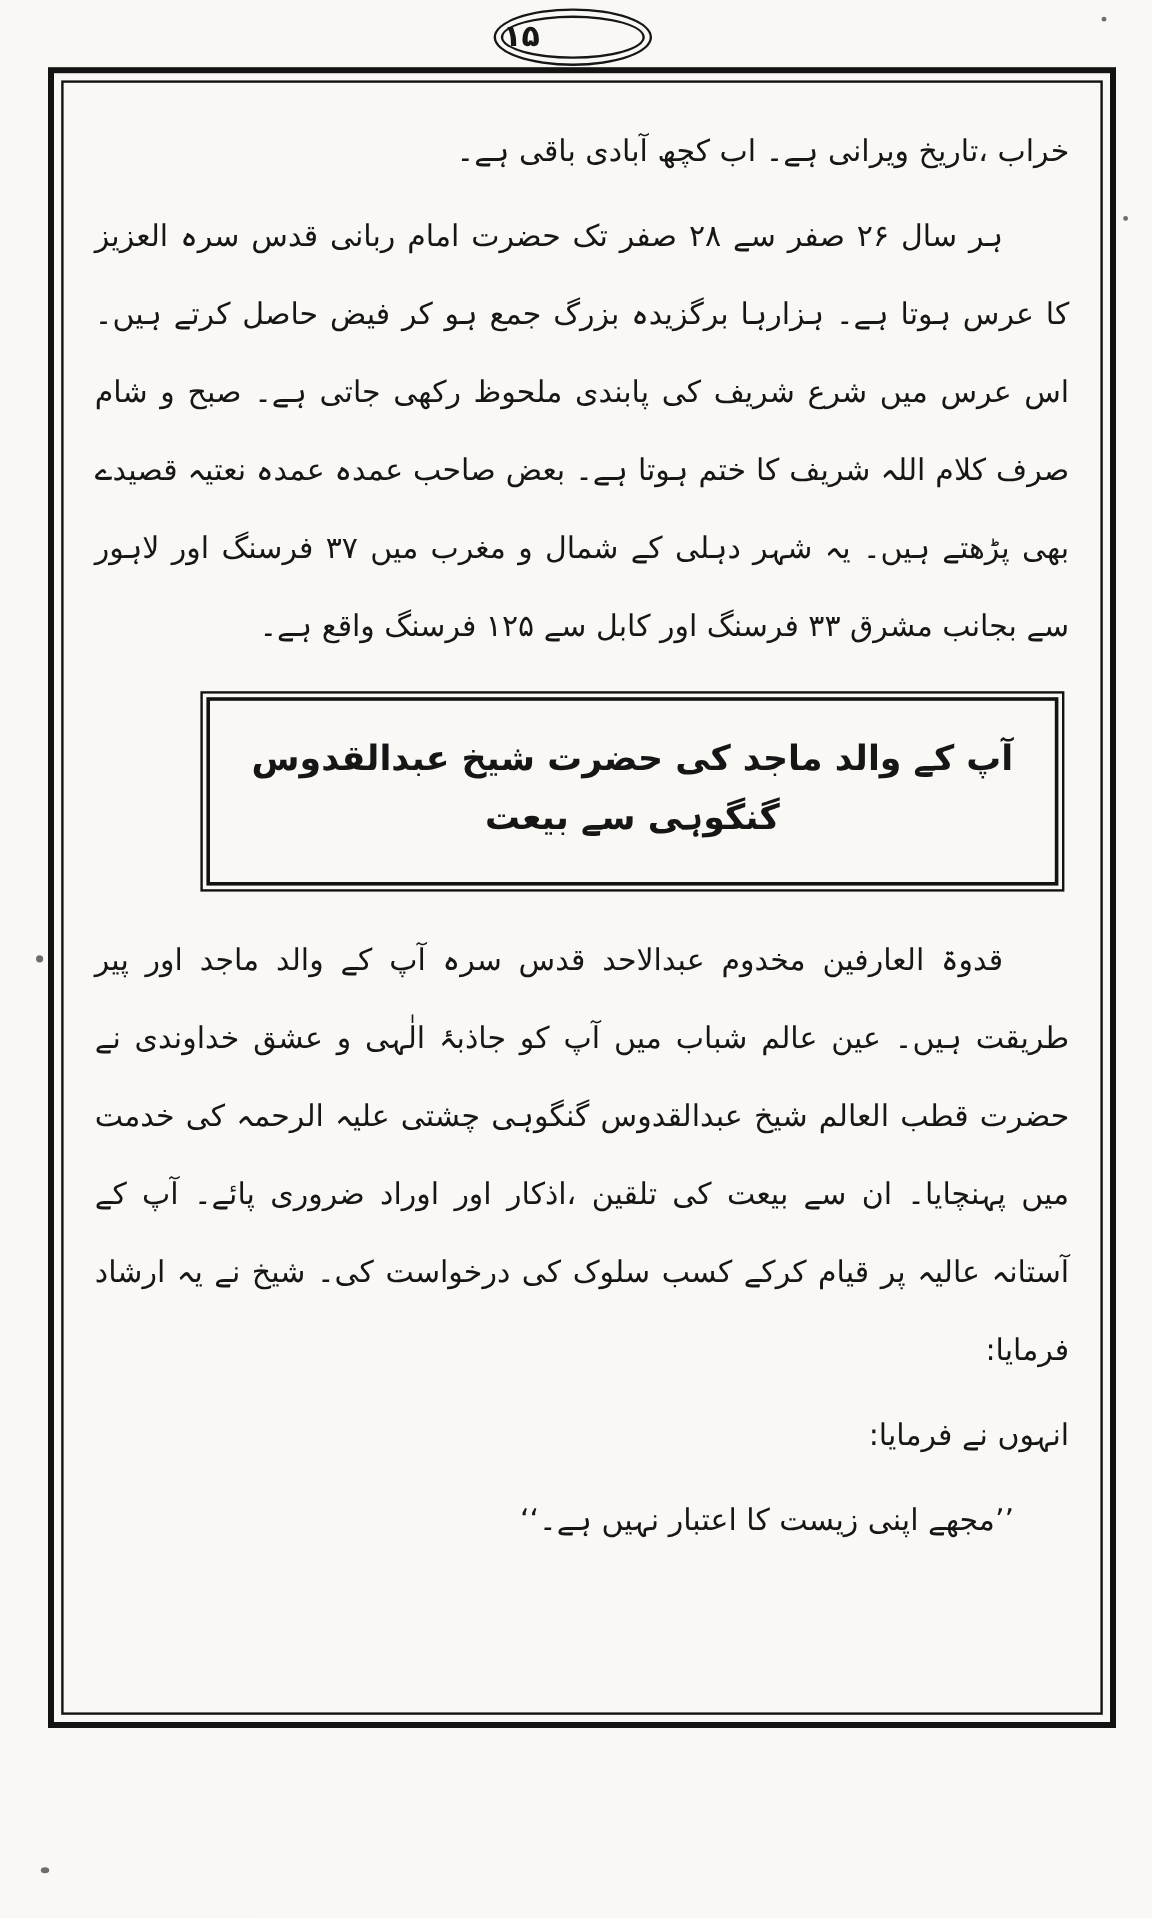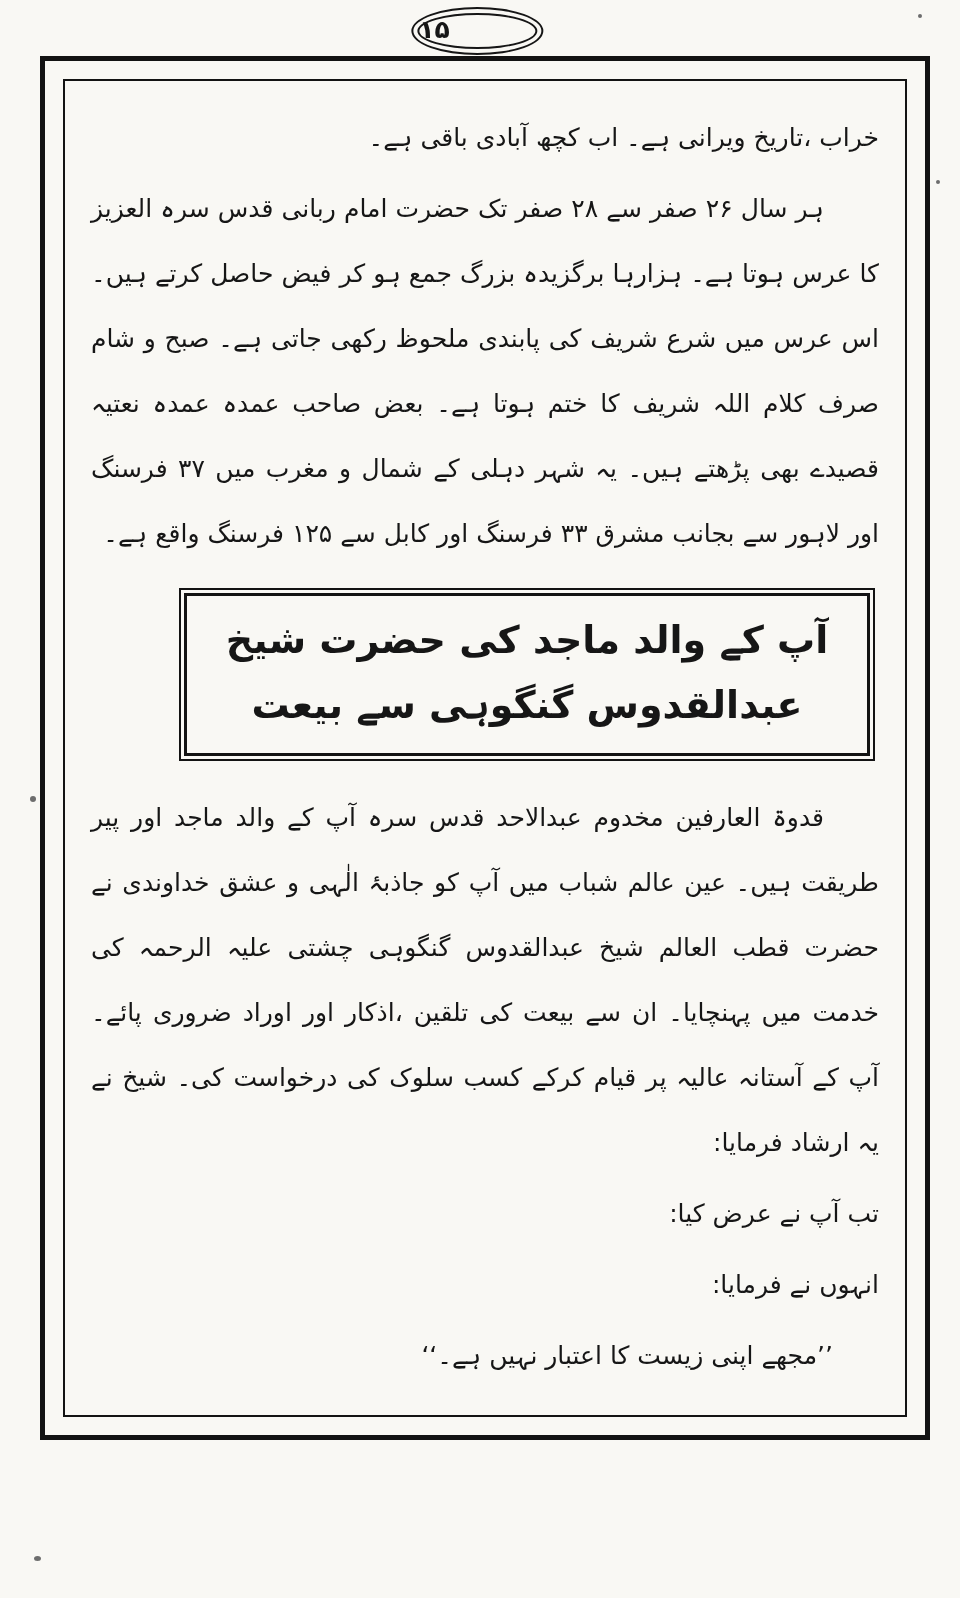--- a/index.html
+++ b/index.html
@@ -46,21 +46,21 @@
     padding-bottom: 3px;
   }
   
   .frame {
     position: absolute;
     top: 56px;
     left: 40px;
     width: 890px;
     height: 1384px;
     border: 5px solid #131313;
-    padding: 18px;
+    padding: 6px;
     background: #f9f8f4;
   }
   .frame-inner {
     width: 100%;
     height: 100%;
     border: 2px solid #131313;
     padding: 24px 26px 16px 26px;
     direction: rtl;
     overflow: hidden;
   }
@@ -82,22 +82,22 @@
     padding: 3px;
     margin: 22px 4px 24px 88px;
     background: #f9f8f4;
   }
   .heading-box-inner {
     border: 3px solid #131313;
     padding: 8px 16px 12px 16px;
     text-align: center;
   }
   .heading-text {
-    margin: 4px;
-    font-size: 38px;
+    margin: 16px;
+    font-size: 29px;
     font-weight: bold;
     line-height: 1.7;
   }
   
   .speck {
     position: absolute;
     background: #6d6d6d;
     border-radius: 50%;
   }
   .speck-a { left: 30px; top: 796px; width: 6px; height: 6px; }
@@ -125,21 +125,20 @@
 
       <div class="heading-box">
         <div class="heading-box-inner">
           <h2 class="heading-text">آپ کے والد ماجد کی حضرت شیخ عبدالقدوس گنگوہی سے بیعت</h2>
         </div>
       </div>
 
       <p class="text-block indent">قدوۃ العارفین مخدوم عبدالاحد قدس سرہ آپ کے والد ماجد اور پیر طریقت ہیں۔ عین عالم شباب میں آپ کو جاذبۂ الٰہی و عشق خداوندی نے حضرت قطب العالم شیخ عبدالقدوس گنگوہی چشتی علیہ الرحمہ کی خدمت میں پہنچایا۔ ان سے بیعت کی تلقین ،اذکار اور اوراد ضروری پائے۔ آپ کے آستانہ عالیہ پر قیام کرکے کسب سلوک کی درخواست کی۔ شیخ نے یہ ارشاد فرمایا:</p>
 
 
-      <p class="text-block gap">تب آپ نے عرض کیا:</p>
 
       <p class="text-block gap">انہوں نے فرمایا:</p>
 
       <p class="text-block quote gap">’’مجھے اپنی زیست کا اعتبار نہیں ہے۔‘‘</p>
 
     </div>
   </div>
 
   <div class="speck speck-a"></div>
   <div class="speck speck-b"></div>

